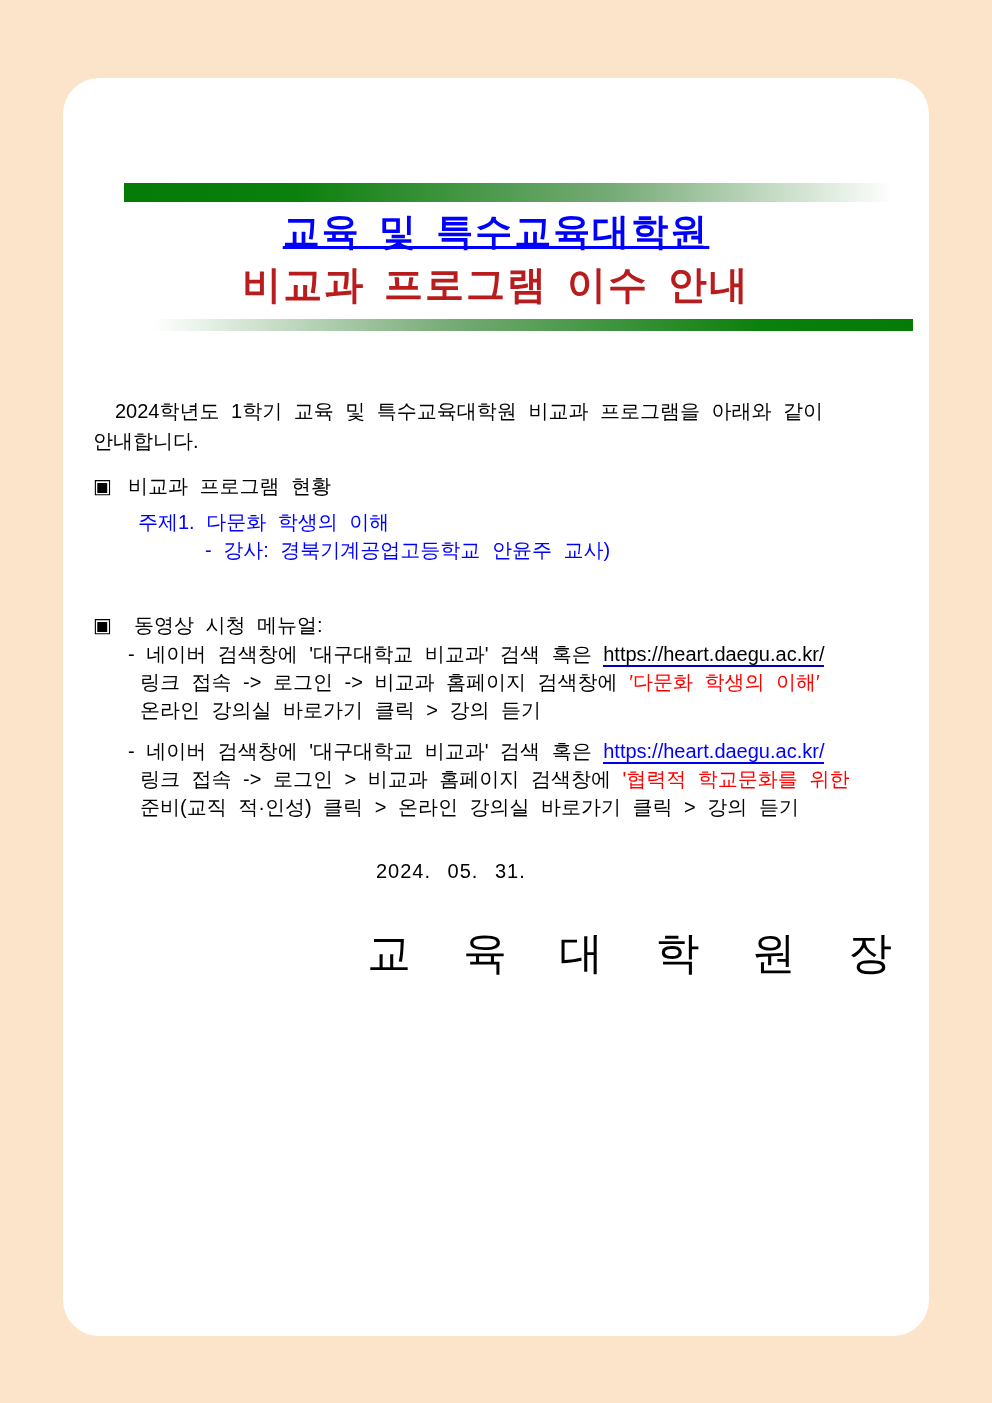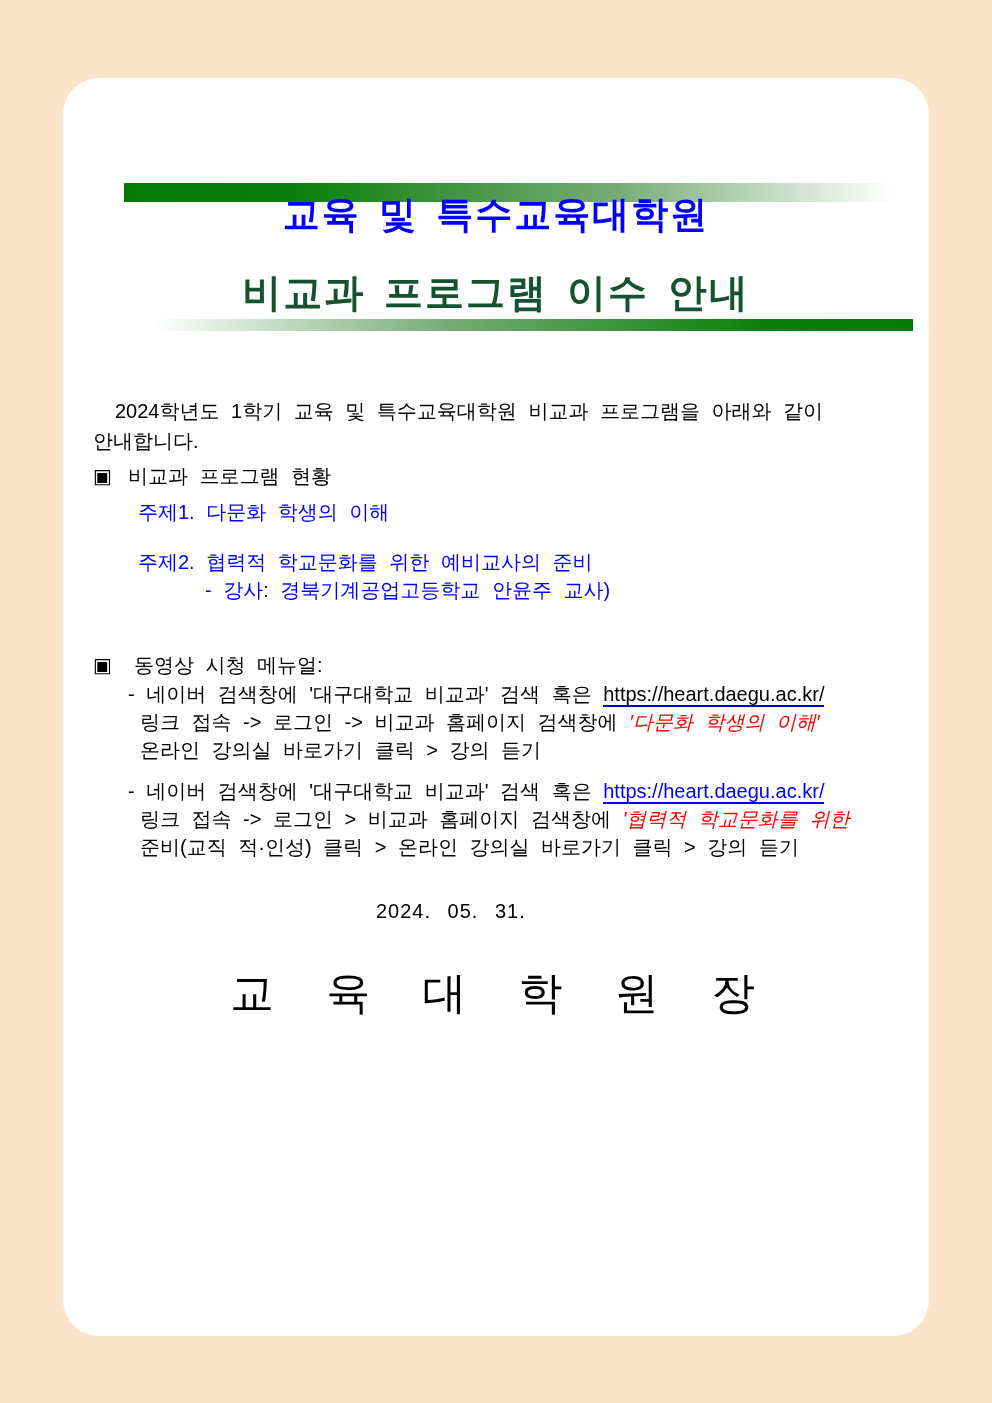--- a/index.html
+++ b/index.html
@@ -19,64 +19,65 @@
     position:absolute; left:61px; top:105px;
     width:793px; height:19px;
     background:linear-gradient(90deg,#067a06 0%,#0c800c 22%,#77ab77 62%,#ffffff 97%);
   }
   .bar-bottom {
     position:absolute; left:74px; top:241px;
     width:776px; height:12px;
     background:linear-gradient(90deg,#ffffff 2%,#77ab77 40%,#0c800c 80%,#067a06 100%);
   }
   .title1 {
-    position:absolute; top:112px; left:0; width:100%;
+    position:absolute; top:129px; left:0; width:100%;
     text-align:center; color:#0000ff;
     font-size:37px; font-weight:bold; letter-spacing:2px;
     word-spacing:6px;
+    text-decoration:underline;
   }
   .title2 {
-    position:absolute; top:188px; left:0; width:100%;
-    text-align:center; color:#14532d;
+    position:absolute; top:180px; left:0; width:100%;
+    text-align:center; color:#b91c1c;
     font-size:39px; font-weight:bold; letter-spacing:2px;
     word-spacing:6px;
   }
   .content {
     position:absolute; left:30px; top:318px; width:816px;
     font-size:20px; color:#000000; line-height:28px;
     word-spacing:6px;
   }
   .content span[data-bind] { white-space:pre-wrap; }
   .intro { line-height:30px; }
   .intro .first { text-indent:22px; }
-  .sec-header { margin-top:6px; }
+  .sec-header { margin-top:16px; }
   .marker { display:inline-block; margin-right:16px; }
   .marker2 { display:inline-block; margin-right:22px; }
   .blue { color:#0000ff; }
-  .red  { color:#ff0000;font-style:italic; }
+  .red  { color:#ff0000; }
   .topic-title { margin-top:8px; padding-left:45px; }
   .topic-inst  { padding-left:112px; }
   .topic2-title { margin-top:22px; padding-left:45px; }
   .sec-header2 { margin-top:47px; }
   .manual { padding-left:35px; }
   .m-first { margin-top:1px; }
   .m-cont { padding-left:12px; }
   .manual1 { margin-top:1px; }
   .manual2 { margin-top:13px; }
   .link-black {
     color:#000000; text-decoration:none;
     border-bottom:2px solid #0000bb;
   }
   .link-blue {
     color:#0000ff; text-decoration:none;
     border-bottom:2px solid #0000ee;
   }
   .date-line { margin-top:36px; padding-left:283px; letter-spacing:1px; word-spacing:10px; }
   .sig-line {
-    margin-top:54px; text-align:center;
+    margin-top:54px; text-align:right;
     font-size:44px; letter-spacing:17px; font-weight:normal;
     white-space:pre;
   }
 </style>
 </head>
 <body>
 
 <div class="sheet">
 
   <div class="bar-top"></div>
@@ -92,21 +93,20 @@
       <div class="first" data-bind="intro.line1">2024학년도 1학기 교육 및 특수교육대학원 비교과 프로그램을 아래와 같이</div>
       <div data-bind="intro.line2">안내합니다.</div>
     </div>
 
     <div class="sec-header">
       <span class="marker" data-bind="program_section.marker">▣</span><span data-bind="program_section.title">비교과 프로그램 현황</span>
     </div>
 
     <div class="topic-title blue" data-bind="program_section.topics.0.title">주제1. 다문화 학생의 이해</div>
 
-    <div class="topic2-title blue" data-bind="program_section.topics.1.title">주제2. 협력적 학교문화를 위한 예비교사의 준비</div>
     <div class="topic-inst blue" data-bind="program_section.topics.1.instructor">- 강사: 경북기계공업고등학교 안윤주 교사)</div>
 
     <div class="sec-header sec-header2">
       <span class="marker2" data-bind="manual_section.marker">▣</span><span data-bind="manual_section.title">동영상 시청 메뉴얼:</span>
     </div>
 
     <div class="manual manual1">
       <div class="m-first">
         <span data-bind="manual_section.manual1.line1_prefix">- 네이버 검색창에 '대구대학교 비교과' 검색 혹은 </span><a class="link-black" href="#" data-bind="manual_section.manual1.line1_link">https://heart.daegu.ac.kr/</a>
       </div>

